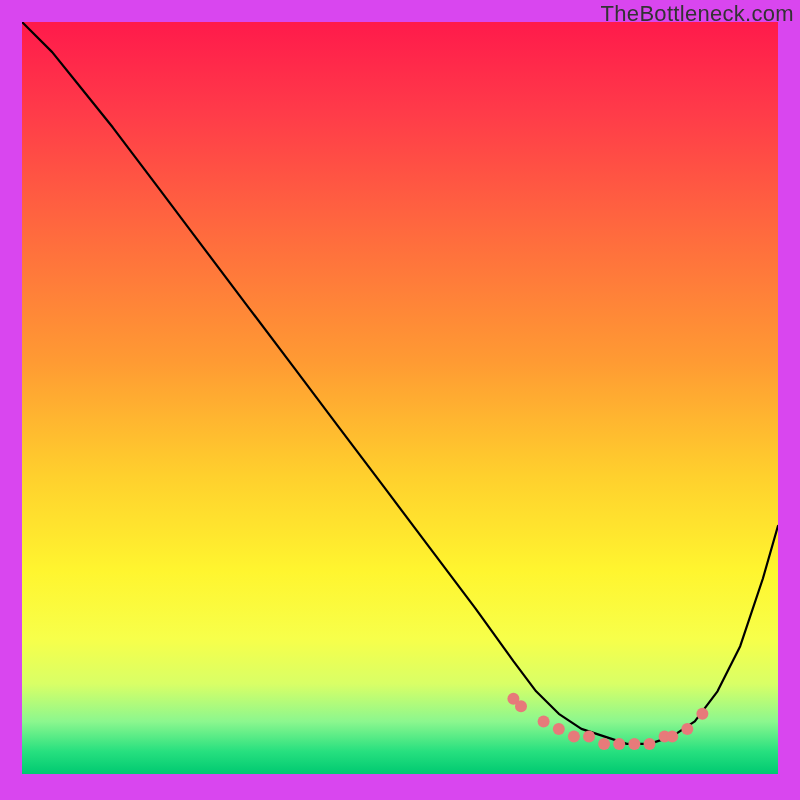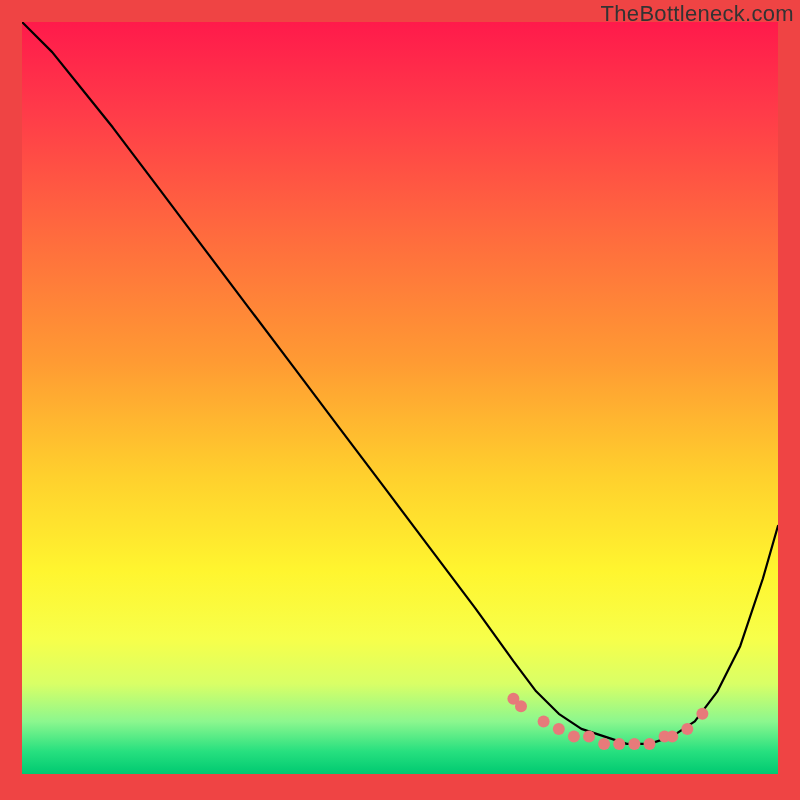--- a/index.html
+++ b/index.html
@@ -8,21 +8,21 @@
     width: 800px;
     height: 800px;
     overflow: hidden;
     background: #000;
     font-family: Arial, Helvetica, sans-serif;
   }
   .frame {
     position: relative;
     width: 800px;
     height: 800px;
-    background: #ef4444;
+    background: #d946ef;
   }
   .plot {
     position: absolute;
     left: 22px;
     top: 22px;
     width: 756px;
     height: 752px;
   }
   .watermark {
     position: absolute;

